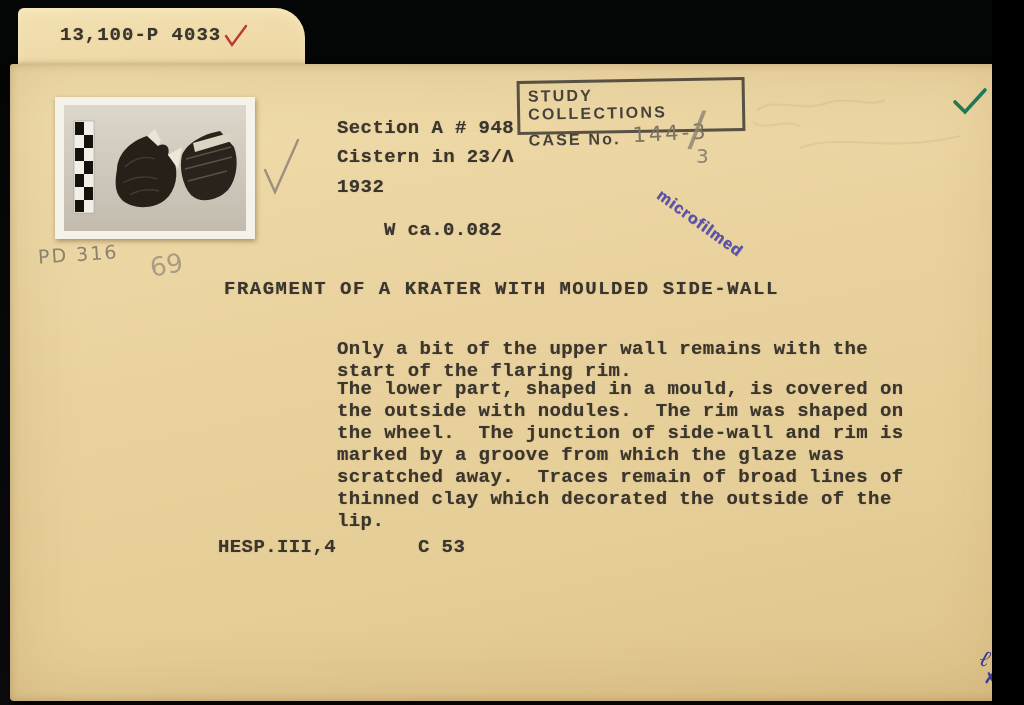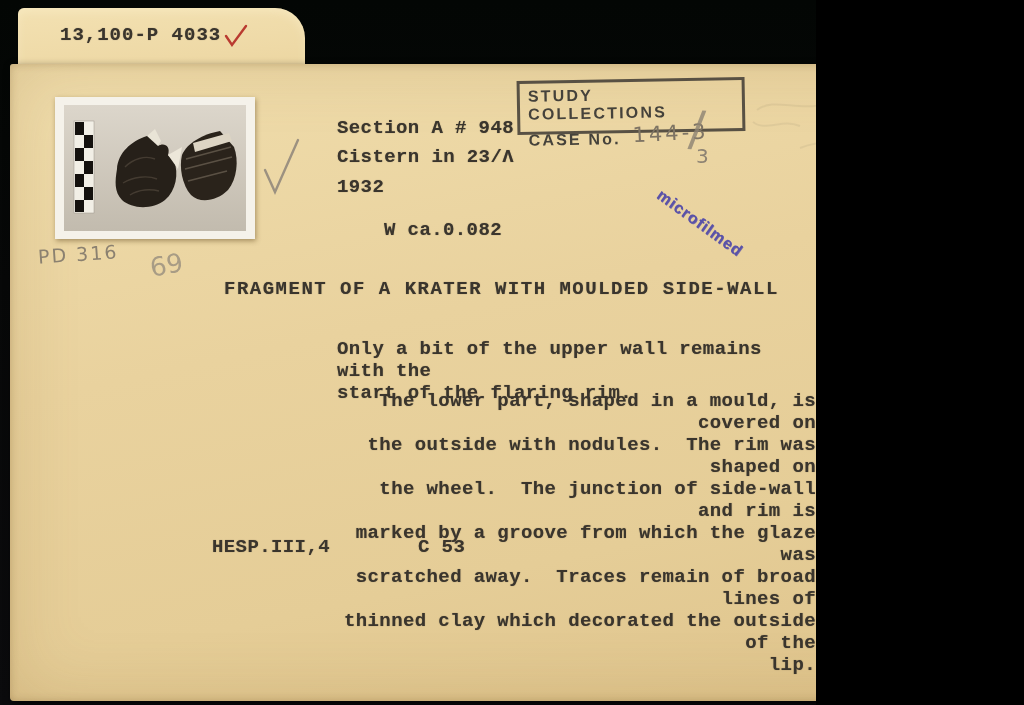--- a/index.html
+++ b/index.html
@@ -1,16 +1,16 @@
 <!DOCTYPE html>
 <html><head>
 <meta charset="utf-8">
 <style>
   html,body{margin:0;padding:0;background:#000;}
-  .scan{position:relative;width:816px;height:705px;overflow:hidden;
+  .scan{position:relative;width:992px;height:705px;overflow:hidden;
         background:linear-gradient(180deg,#030604 0%,#070808 40%,#0b0b0d 100%);
         font-family:"Liberation Sans",sans-serif;}
   .card{position:absolute;left:10px;top:64px;width:1000px;height:637px;
         background:linear-gradient(168deg,#f0ddac 0%,#e9d29e 40%,#e5cd97 72%,#dec38b 100%);
         border-radius:3px 7px 5px 4px;
         box-shadow:inset 0 0 70px rgba(140,100,40,.20), inset 0 0 8px rgba(90,60,20,.25), 3px 4px 10px rgba(0,0,0,.7);}
   .tab{position:absolute;left:18px;top:8px;width:287px;height:64px;
        background:linear-gradient(175deg,#f3e1b2 0%,#eed9a6 70%,#ebd5a0 100%);
        border-radius:6px 30px 0 0;
        box-shadow:inset 0 4px 10px rgba(255,245,215,.35);}
@@ -108,29 +108,29 @@
   <div class="typed" style="left:337px;top:176px;">1932</div>
 
   <div class="microfilm">microfilmed</div>
 
   <div class="typed" style="left:337px;top:219px;margin-left:47px;">W ca.0.082</div>
 
   <div class="typed" style="left:224px;top:278px;letter-spacing:1.5px;text-align:right;">FRAGMENT OF A KRATER WITH MOULDED SIDE-WALL</div>
 
   <div class="typed" style="left:337px;top:338px;">Only a bit of the upper wall remains with the
 start of the flaring rim.</div>
-  <div class="typed" style="left:337px;top:390px;text-align:right;">The lower part, shaped in a mould, is covered on
+  <div class="typed" style="left:337px;top:378px;">The lower part, shaped in a mould, is covered on
 the outside with nodules.  The rim was shaped on
 the wheel.  The junction of side-wall and rim is
 marked by a groove from which the glaze was
 scratched away.  Traces remain of broad lines of
 thinned clay which decorated the outside of the
 lip.</div>
 
-  <div class="typed" style="left:212px;top:536px;">HESP.III,4</div>
+  <div class="typed" style="left:218px;top:536px;">HESP.III,4</div>
   <div class="typed" style="left:418px;top:536px;">C 53</div>
 
   <svg class="mark" style="left:745px;top:88px;opacity:.13;" width="235" height="80" viewBox="0 0 235 80">
     <path d="M12,22 C30,8 55,26 85,14 C105,8 125,20 140,12" stroke="#8f8468" stroke-width="2" fill="none"></path>
     <path d="M55,60 C95,44 140,66 215,48" stroke="#8f8468" stroke-width="2" fill="none"></path>
     <path d="M8,34 C20,44 38,30 55,38" stroke="#8f8468" stroke-width="2" fill="none"></path>
   </svg>
 
   <svg class="mark" style="left:950px;top:86px;" width="40" height="30" viewBox="0 0 40 30">
     <path d="M5,16 L15,26 L35,4" stroke="#1e7a55" stroke-width="3.6" fill="none" stroke-linecap="round"></path>

